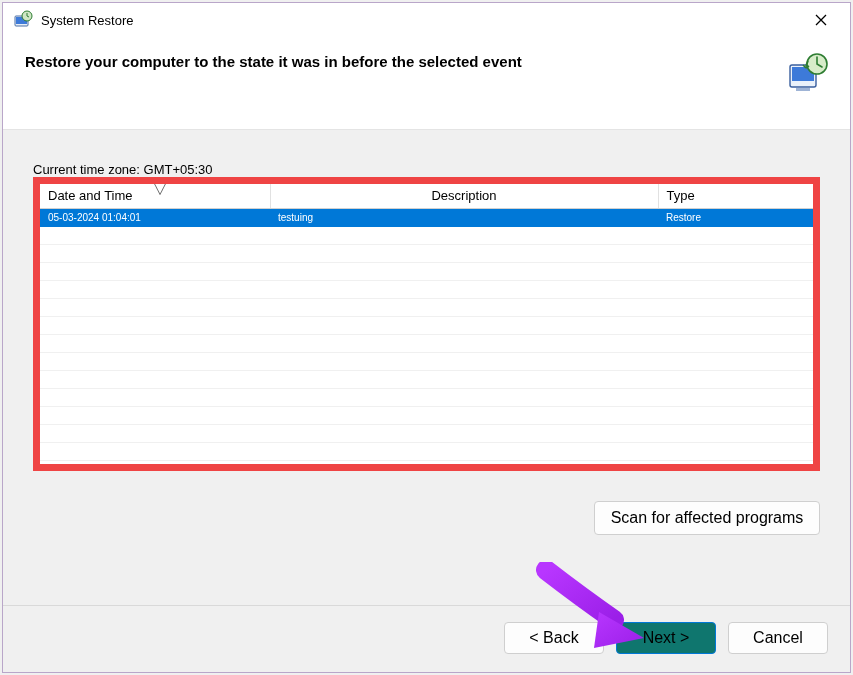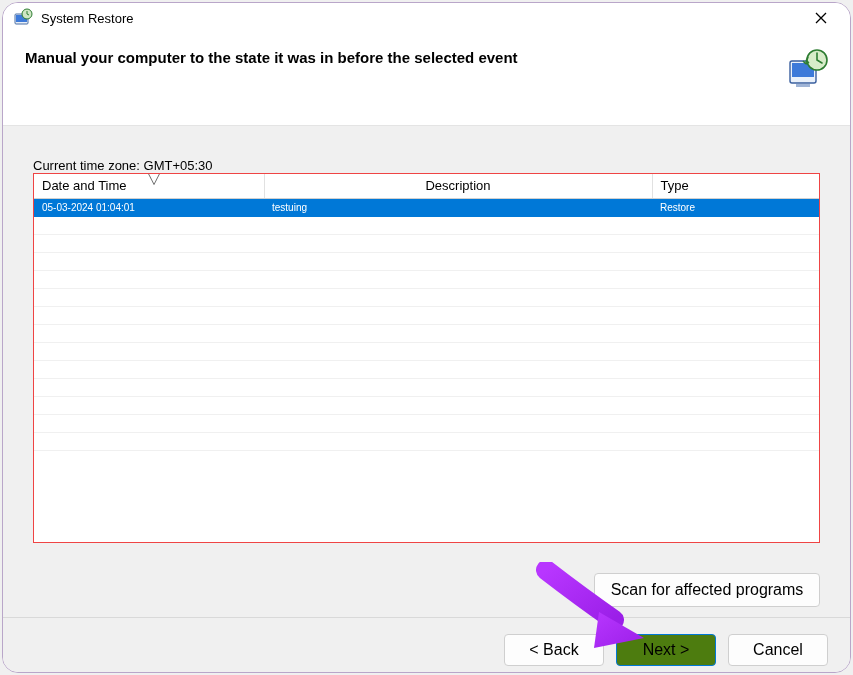--- a/index.html
+++ b/index.html
@@ -9,21 +9,21 @@
     font-size: 12px;
     background: #f0f0f0;
     width: 853px; height: 675px;
     overflow: hidden;
   }
   .window {
     width: 849px; height: 671px;
     margin: 2px;
     background: #fff;
     border: 1px solid #b9a6c9;
-    border-radius: 16px;
+    border-radius: 0;
     display: flex;
     flex-direction: column;
     overflow: hidden;
   }
   .titlebar {
     display: flex;
     align-items: center;
     height: 34px;
     padding: 0 6px 0 10px;
     background: #fff;
@@ -70,23 +70,23 @@
     border-top: 1px solid #e4e4e4;
     padding: 32px 30px 10px 30px;
     display: flex;
     flex-direction: column;
   }
   .tz-label {
     font-size: 13px;
     color: #000;
   }
   .table-wrap {
-    border: 1px solid #ef4444;
-    background: #fff;
-    height: 370px;
+    border: 7px solid #ef4444;
+    background: #fff;
+    height: 294px;
     overflow: hidden;
   }
   table {
     width: 100%;
     border-collapse: collapse;
     table-layout: fixed;
   }
   thead th {
     text-align: left;
     font-weight: 400;
@@ -135,21 +135,21 @@
     border: 1px solid #cfcfcf;
     border-radius: 4px;
     padding: 6px 14px;
     min-width: 96px;
     cursor: default;
     color: #000;
   }
   .btn.wide { min-width: 226px; padding: 7px 14px; }
   .btn.primary {
     border: 1.5px solid #0078d7;
-    background: #4d7c0f;
+    background: #0f766e;
   }
 
   .footer {
     border-top: 1px solid #d9d9d9;
     background: #f0f0f0;
     padding: 16px 22px 18px 22px;
     display: flex;
     justify-content: flex-end;
     gap: 12px;
     position: relative;
@@ -180,21 +180,21 @@
     </span>
     <span class="title">System Restore</span>
     <div class="close-btn">
       <svg viewBox="0 0 12 12">
         <path d="M1 1 L11 11 M11 1 L1 11" stroke="#000" stroke-width="1.3"></path>
       </svg>
     </div>
   </div>
 
   <div class="header-area">
-    <div class="header-text">Manual your computer to the state it was in before the selected event</div>
+    <div class="header-text">Restore your computer to the state it was in before the selected event</div>
     <div class="header-icon">
       <svg viewBox="0 0 44 44">
         <rect x="4" y="14" width="26" height="22" rx="2" fill="#eaf1fa" stroke="#3a5f9e" stroke-width="1.4"></rect>
         <rect x="6" y="16" width="22" height="14" fill="#3d7ad9"></rect>
         <rect x="10" y="37" width="14" height="3" fill="#9fb4d6"></rect>
         <circle cx="31" cy="13" r="10" fill="#d7ecc9" stroke="#2e7d32" stroke-width="1.6"></circle>
         <path d="M31 6 L31 13 L36 16" stroke="#2e7d32" stroke-width="1.6" fill="none" stroke-linecap="round"></path>
         <path d="M22 10 A11 11 0 0 0 20 17" stroke="#2e7d32" stroke-width="1.6" fill="none"></path>
         <path d="M20 17 L17 14 M20 17 L23 15" stroke="#2e7d32" stroke-width="1.6"></path>
       </svg>

